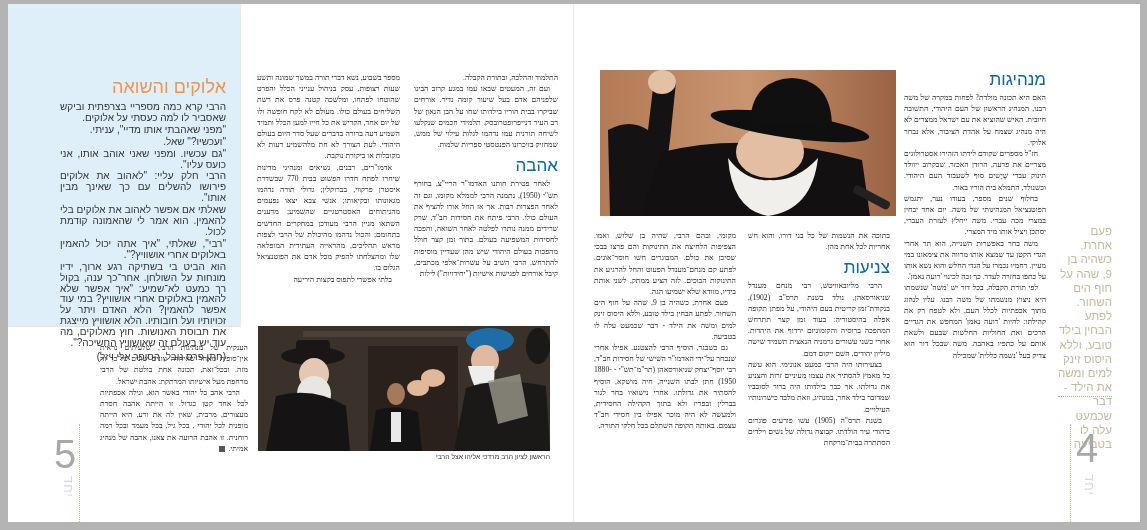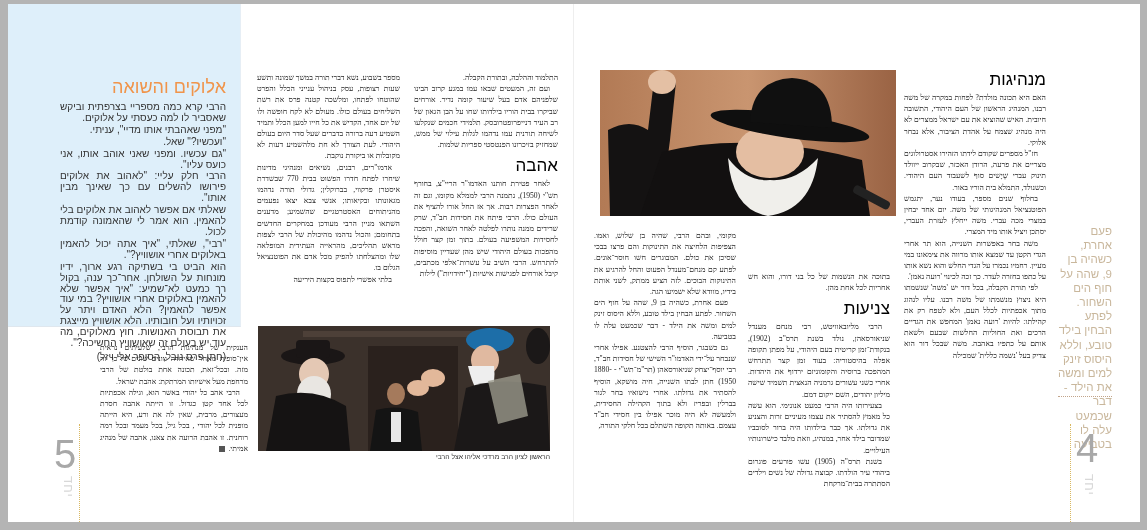--- a/index.html
+++ b/index.html
@@ -4,21 +4,21 @@
 <style>
   html,body{margin:0;padding:0;}
   body{width:1147px;height:530px;background:#b4b4b4;position:relative;overflow:hidden;font-family:"DejaVu Serif","Liberation Serif",serif;}
   .spread{position:absolute;left:8px;top:4px;width:1132px;height:518px;background:#ffffff;}
   .page{position:absolute;top:0;height:518px;}
   .page-left{left:0;width:566px;}
   .page-right{left:566px;width:566px;}
   .col{position:absolute;direction:rtl;text-align:justify;font-family:"Liberation Serif","DejaVu Serif",serif;font-size:7.6px;line-height:11.2px;color:#222;}
   .col p{margin:0;text-indent:8px;}
   .col p.noindent{text-indent:0;}
-  .heading{font-family:"Liberation Sans","DejaVu Sans",sans-serif;color:#000000;font-size:17px;line-height:20px;font-weight:normal;margin:6px 0 2px 0;text-align:right;}
+  .heading{font-family:"Liberation Sans","DejaVu Sans",sans-serif;color:#0369a1;font-size:17px;line-height:20px;font-weight:normal;margin:6px 0 2px 0;text-align:right;}
   .sidebar{position:absolute;left:0;top:0;width:232px;height:322px;background:#deeffa;border-right:1px solid #e6eef5;border-bottom:1px solid #dfe7ee;}
   .sidebar-title{position:absolute;right:14px;top:68px;font-family:"Liberation Sans","DejaVu Sans",sans-serif;color:#f0944a;font-size:18px;line-height:30px;direction:rtl;white-space:nowrap;}
   .sidebar-body{position:absolute;right:14px;top:98px;width:166px;direction:rtl;text-align:justify;font-family:Liberation Sans, sans-serif;font-size:10px;line-height:10.9px;color:#333;}
   .sidebar-body p{margin:0 0 1px 0;}
   .photo{position:absolute;overflow:hidden;}
   .caption{position:absolute;direction:rtl;text-align:right;font-family:"Liberation Sans","DejaVu Sans",sans-serif;font-size:6.8px;color:#333;}
   .pagenum{position:absolute;font-family:"Liberation Sans","DejaVu Sans",sans-serif;font-size:40px;color:#a8a8a8;font-weight:300;line-height:40px;}
   .pagelabel{position:absolute;font-family:"Liberation Sans","DejaVu Sans",sans-serif;font-size:13px;color:#d8d8d8;writing-mode:vertical-rl;letter-spacing:1px;}
   .vrule{position:absolute;width:0;border-left:1px dotted #d9b860;}
   .pullquote{position:absolute;direction:rtl;text-align:right;font-family:"Liberation Sans","DejaVu Sans",sans-serif;font-size:11.5px;line-height:14.2px;color:#c9b79c;}
@@ -129,21 +129,21 @@
         <rect x="256" y="114" width="40" height="9" rx="4" fill="#222" transform="rotate(28 256 114)"></rect>
       </svg>
     </div>
 
     <div class="col" style="left:20px;top:226px;width:142px;">
       <p class="noindent">מקומי, ובהם הרבי, שהיה בן שלוש, ואמו. הצפיפות הלחיצה את התינוקות והם פרצו בבכי שסיכן את כולם. המבוגרים חשו חוסר־אונים. לפתע קם מנחם־מענדל הפעוט והחל להרגיע את התינוקות הבוכים. לזה הציע ממתק, לשני אותת בידיו, מוודא שלא ישמיעו הגה.</p>
       <p>פעם אחרת, כשהיה בן 9, שהה על חוף הים השחור. לפתע הבחין בילד טובע, וללא היסוס זינק למים ומשה את הילד - דבר שכמעט עלה לו בטביעה.</p>
       <p>גם כשבגר, הוסיף הרבי להצטנע. אפילו אחרי שנבחר על־ידי האדמו"ר השישי של חסידות חב"ד, רבי יוסף־יצחק שניאורסאהן (תר"מ־תש"י - 1880-1950) חתן לבתו השנייה, חיה מושקא, הוסיף להסתיר את גדולתו. אחרי נישואיו בחר לגור בברלין ובפריז ולא בתוך הקהילה החסידית, ולמעשה לא היה מוכר אפילו בין חסידי חב"ד עצמם. באותה תקופה השתלם בכל חלקי התורה,</p>
     </div>
 
-    <div class="col" style="left:174px;top:226px;width:142px;margin-top:41px;">
+    <div class="col" style="left:174px;top:226px;width:142px;">
       <p class="noindent">בתוכה את הנשמות של כל בני דורו, והוא חש אחריות לכל אחת מהן.</p>
       <div class="heading">צניעות</div>
       <p>הרבי מליובאוויטש, רבי מנחם מענדל שניאורסאהן, נולד בשנת תרס"ב (1902), בנקודת־זמן קריטית בעם היהודי, על מפתן תקופה אפלה בהיסטוריה: בעוד זמן קצר תתרחש המהפכה ברוסיה והקומוניזם ירדוף את היהדות. אחרי כשני עשורים גרמניה הנאצית תשמיד שישה מיליון יהודים, השם ייקום דמם.</p>
       <p>בצעירותו היה הרבי כמעט אנונימי. הוא עשה כל מאמץ להסתיר את עצמו מעיניים זרות והצניע את גדולתו. אך כבר בילדותו היה ברור לסובביו שמדובר בילד אחר, במנהיג, וזאת מלבד כישרונותיו העילויים.</p>
       <p>בשנת תרס"ה (1905) עשו פורעים פוגרום ביהודי עיר הולדתו. קבוצה גדולה של נשים וילדים הסתתרה בבית־מרקחת</p>
     </div>
 
     <div class="col" style="left:330px;top:66px;width:142px;">
       <div class="heading" style="margin-top:0;">מנהיגות</div>
       <p class="noindent">האם היא תכונה מולדת? לפחות במקרה של משה רבנו, המנהיג הראשון של העם היהודי, התשובה חיובית. האיש שהוציא את עם ישראל ממצרים לא היה מנהיג שצמח על אהדת הציבור, אלא נבחר אלוקי.</p>

